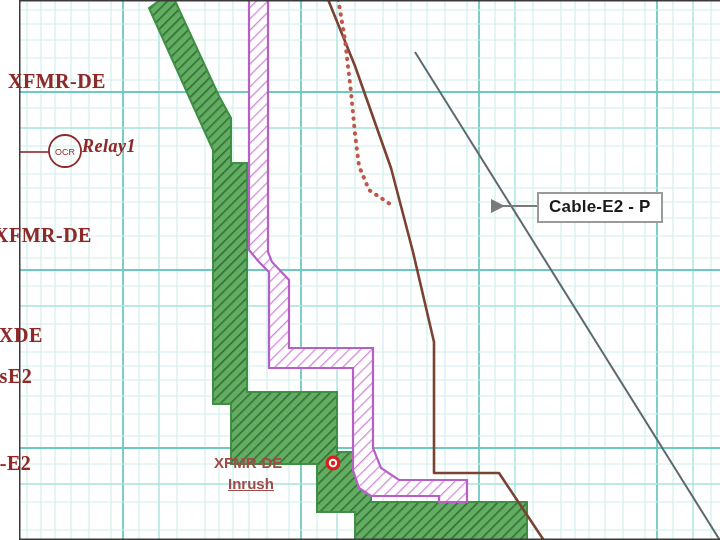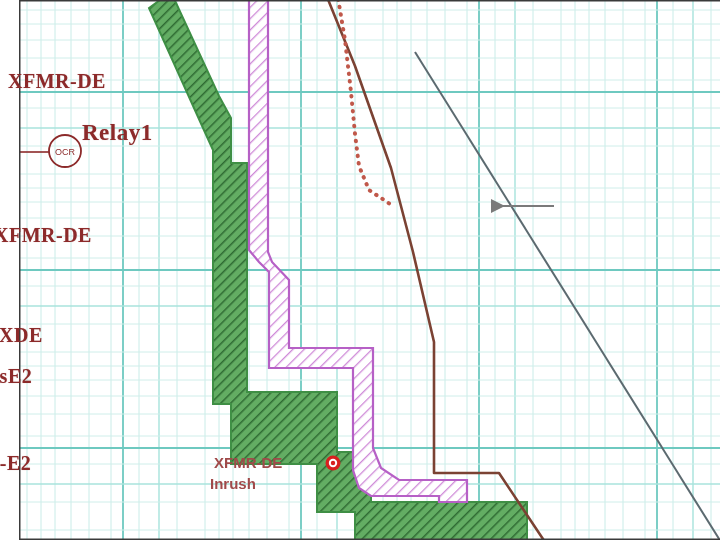--- a/index.html
+++ b/index.html
@@ -189,28 +189,29 @@
       <g>
         <line x1="535" y1="206" x2="472" y2="206" stroke="#7a7a7a" stroke-width="2" marker-end="url(#arrowL)"></line>
       </g>
 
       <rect x="0.5" y="0.5" width="719" height="539" fill="none" stroke="#3a3a3a" stroke-width="2"></rect>
     </svg>
   </div>
 
   <div class="lbl" style="left:8px;top:70px;font-size:20px;">XFMR-DE</div>
 
-  <div class="lbl" style="left:82px;top:120px;font-size:23px;">Relay1</div>
+  <div class="lbl" style="left:82px;top:136px;font-size:18px;font-style:italic;">Relay1</div>
 
   <div class="lbl" style="left:-6px;top:224px;font-size:20px;">XFMR-DE</div>
 
   <div class="lbl" style="left:-22px;top:324px;font-size:20px;">B-XDE</div>
 
   <div class="lbl" style="left:-12px;top:365px;font-size:20px;">usE2</div>
 
   <div class="lbl" style="left:-14px;top:452px;font-size:20px;">B-E2</div>
 
   <div class="inrush" style="left:214px;top:453px;">XFMR-DE</div>
 
-  <div class="inrush" style="left:210px;top:474px;">Inrush</div>
-
+  <div class="inrush" style="left:228px;top:474px;text-decoration:underline;">Inrush</div>
+
+  <div class="callout" style="left:537px;top:192px;">Cable-E2 - P</div>
 
 </div>
 
 </body></html>

